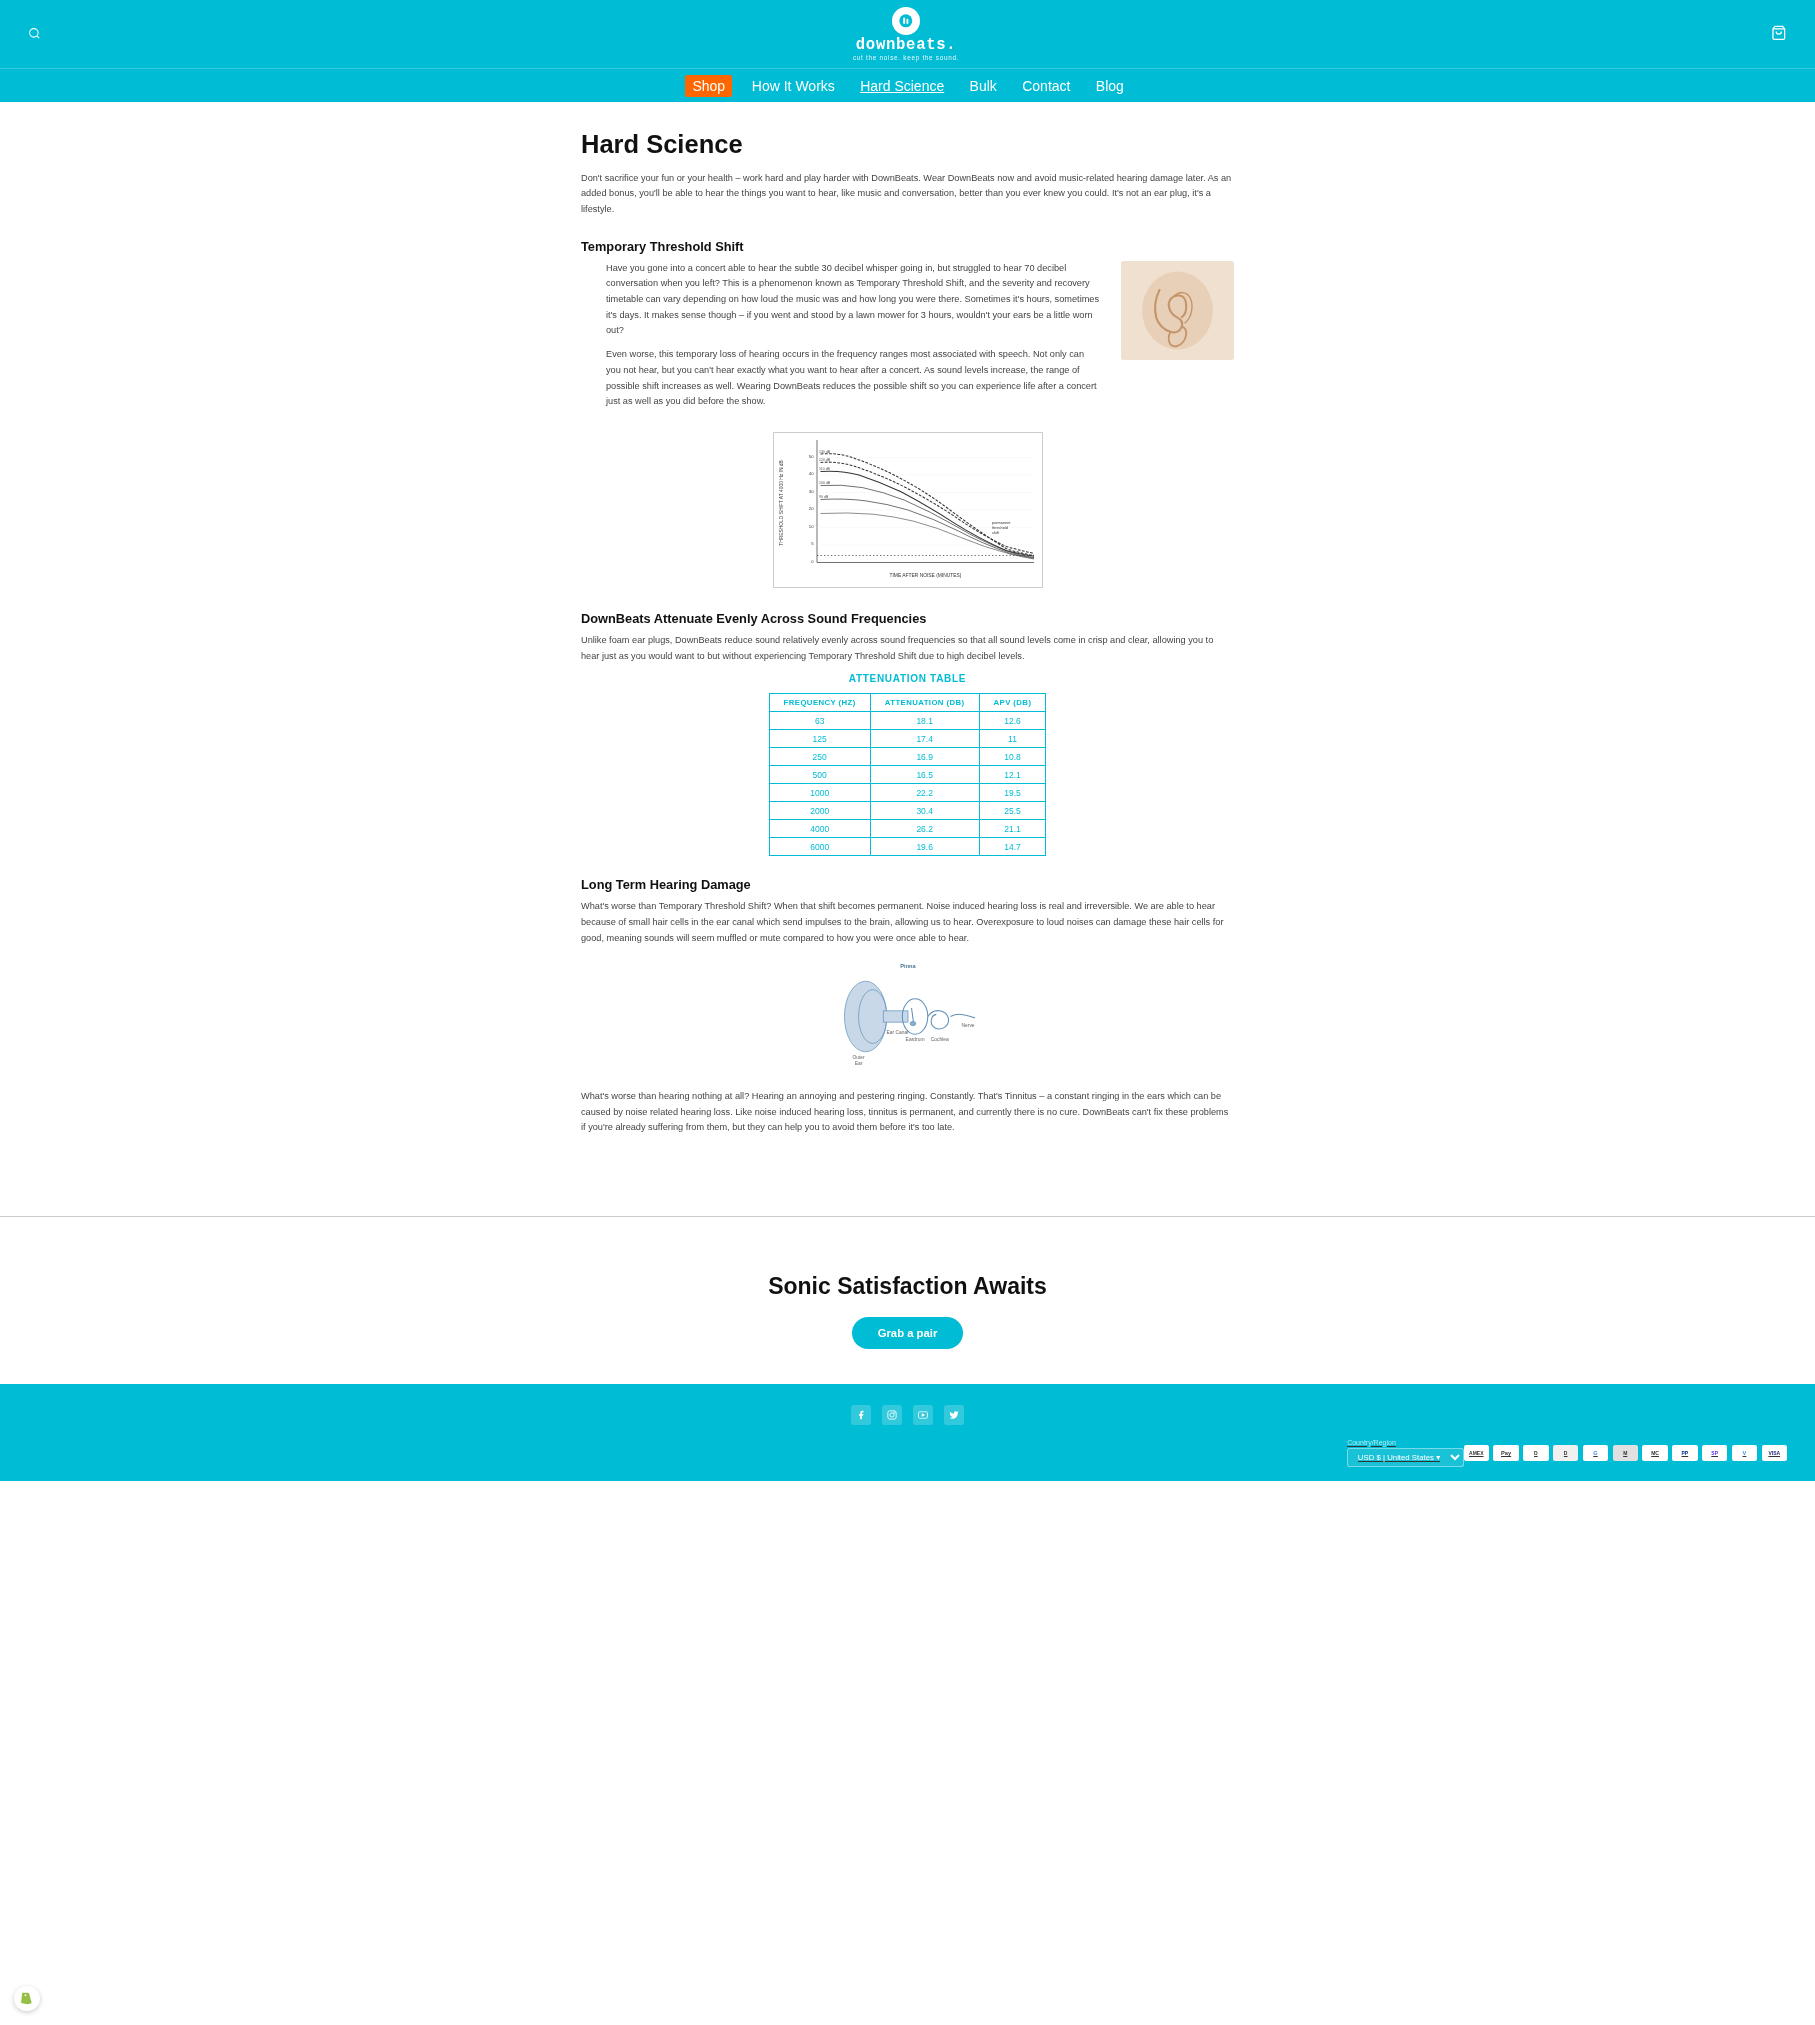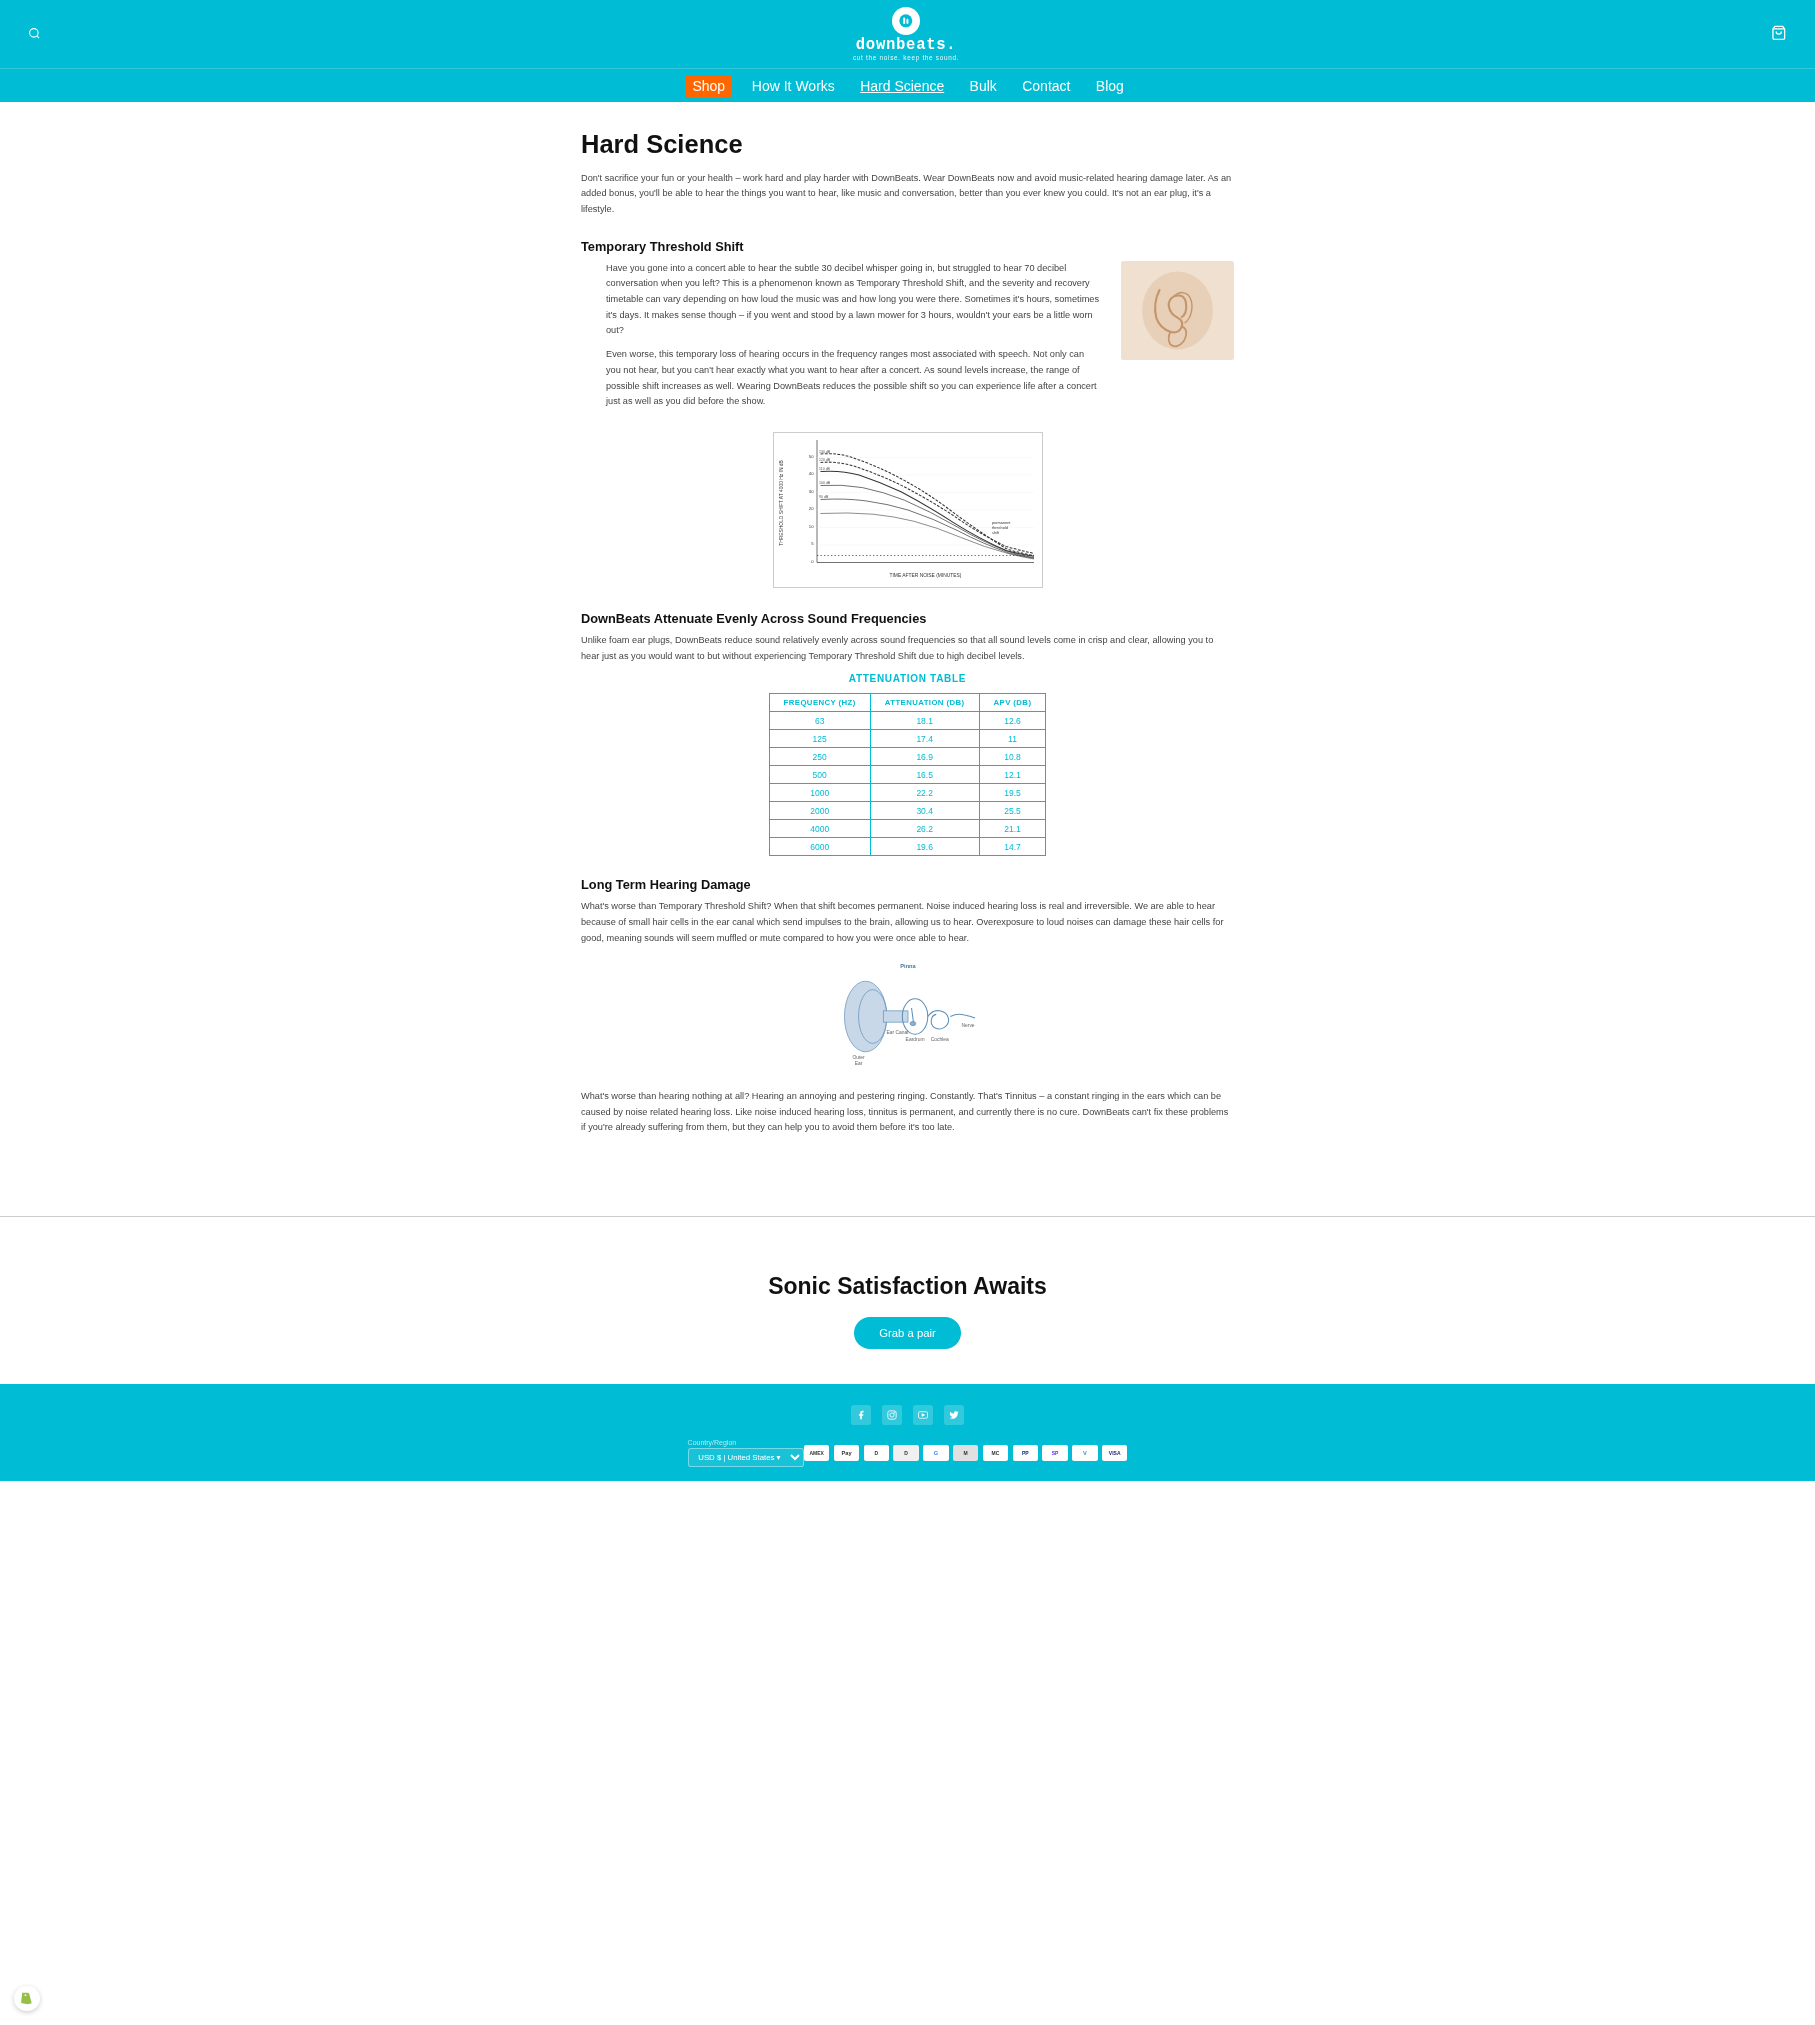--- a/index.html
+++ b/index.html
@@ -50,27 +50,27 @@
     
     .ear-anatomy { text-align: center; margin: 14px 0 14px; }
     .ear-anatomy-img { width: 142px; height: 113px; display: inline-block; }
 
     
     .divider { border: none; border-top: 0.7px solid #ccc; margin: 28px 0; }
 
     
     .cta-section { text-align: center; padding: 28px 14px 35px; }
     .cta-title { font-size: 23px; font-weight: 800; color: #111; margin-bottom: 17px; }
-    .cta-button { background: #00bcd4; color: #fff; border: none; border-radius: 17.7px; padding: 10px 25.5px; font-size: 11.3px; font-weight: 400; cursor: pointer; }
+    .cta-button { background: #00bcd4; color: #fff; border: none; border-radius: 17.7px; padding: 10px 25.5px; font-size: 11.3px; font-weight: 700; cursor: pointer; }
 
     
     .footer { background: #00bcd4; padding: 21px 28px 14px; }
     .footer-social { display: flex; justify-content: center; gap: 11.3px; margin-bottom: 14px; }
     .social-icon { width: 20px; height: 20px; background: rgba(255,255,255,0.2); border-radius: 2.8px; display: flex; align-items: center; justify-content: center; color: #fff; font-size: 10px; cursor: pointer; }
-    .footer-bottom { display: flex; justify-content: center; align-items: center; margin-top: 7px; }
+    .footer-bottom { display: flex; justify-content: flex-end; align-items: center; margin-top: 7px; text-decoration: underline; }
     .footer-country { display: flex; flex-direction: column; }
     .footer-country-label { font-size: 7px; color: rgba(255,255,255,0.7); margin-bottom: 2.8px; }
     .footer-country-select { background: rgba(255,255,255,0.1); border: 0.7px solid rgba(255,255,255,0.4); color: #fff; border-radius: 2.8px; padding: 2.8px 5.7px; font-size: 7.8px; cursor: pointer; }
     .footer-payment { display: flex; gap: 4.3px; flex-wrap: wrap; justify-content: flex-end; }
     .payment-icon { background: #fff; border-radius: 2.1px; width: 25.5px; height: 15.6px; display: flex; align-items: center; justify-content: center; font-size: 5px; font-weight: 700; color: #333; }
     .footer-copy { text-align: center; color: rgba(255,255,255,0.8); font-size: 7.8px; margin-top: 11.3px; }
 
     
     .shopify-badge { position: fixed; bottom: 14px; left: 14px; width: 25.5px; height: 25.5px; background: #fff; border-radius: 50%; display: flex; align-items: center; justify-content: center; box-shadow: 0 1.4px 5.7px rgba(0,0,0,0.2); cursor: pointer; z-index: 999; }
 

